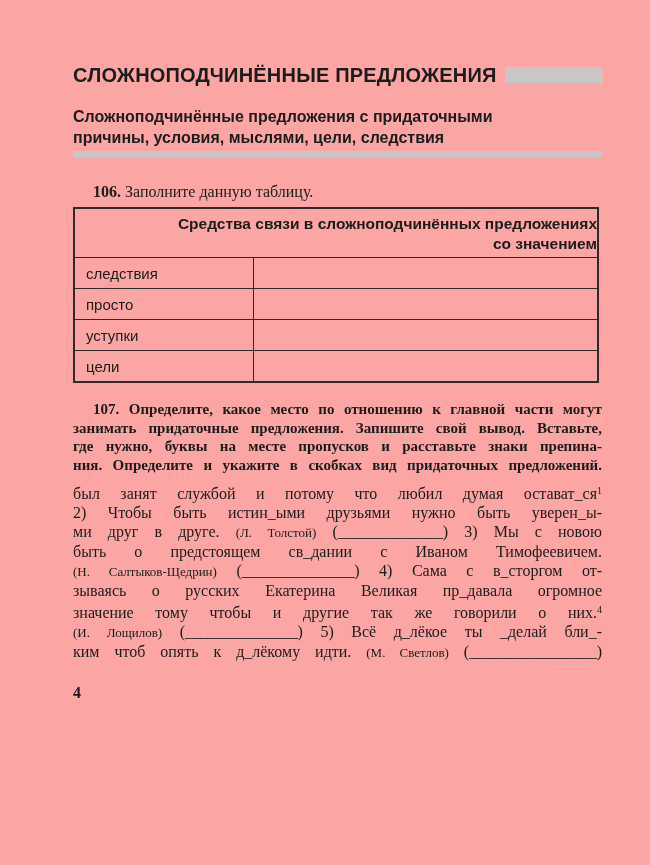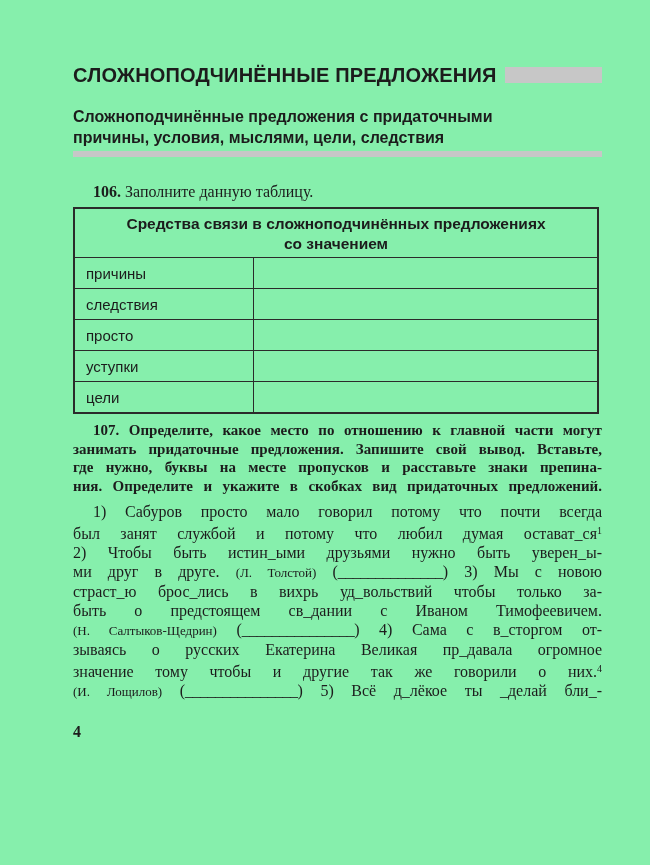--- a/index.html
+++ b/index.html
@@ -1,41 +1,41 @@
 <!DOCTYPE html>
 <html><head>
 <meta charset="utf-8">
 <style>
   html,body{margin:0;padding:0;background:#ffffff;}
   .page{
     width:650px;height:865px;box-sizing:border-box;
-    padding:62px 48px 0 73px;background:#86efac;overflow:hidden;
+    padding:62px 48px 0 73px;background:#fca5a5;overflow:hidden;
     font-family:"Liberation Serif","DejaVu Serif",serif;color:#1c1c1c;
   }
   .title-row{display:flex;align-items:center;}
   .title{margin:0;font-family:"Liberation Sans","DejaVu Sans",sans-serif;
     font-weight:bold;font-size:20px;line-height:26px;white-space:nowrap;letter-spacing:.2px;}
   .accent-box-sm{width:97px;height:16px;margin-left:auto;background:#c7c7c7;}
   .subtitle-row{display:flex;align-items:flex-start;margin-top:12px;}
   .subtitle{margin:0;font-family:"Liberation Sans","DejaVu Sans",sans-serif;
     font-weight:bold;font-size:19px;line-height:22px;}
   .accent-box-lg{width:120px;height:38px;margin-left:auto;margin-top:4px;background:#c7c7c7;}
   .section-heading{margin:18px 0 0;font-family:"Liberation Sans","DejaVu Sans",sans-serif;
     font-weight:bold;font-size:16px;line-height:21px;}
   .divider{height:6px;margin-top:3px;background:#c7c7c7;}
   .ex-line{margin:25px 0 0;font-size:16px;line-height:20px;text-indent:20px;}
   .num{font-weight:bold;}
   .fill-table{border-collapse:collapse;margin-top:5px;width:526px;border:2px solid #2b2b2b;}
   .fill-table th{border:1px solid #2b2b2b;height:46px;padding:2px 0 0;
     font-family:"Liberation Sans","DejaVu Sans",sans-serif;font-weight:bold;
-    font-size:15.5px;line-height:20px;text-align:center;vertical-align:middle;}
+    font-size:15.5px;line-height:20px;text-align:right;vertical-align:middle;}
   .fill-table td{border:1px solid #2b2b2b;height:30px;padding:0;
     font-family:"Liberation Sans","DejaVu Sans",sans-serif;font-size:15px;font-weight:normal;}
   .fill-table td.label{width:167px;padding-left:11px;}
-  .instr{margin-top:7px;font-weight:bold;font-size:15px;line-height:18.5px;}
+  .instr{margin-top:17px;font-weight:bold;font-size:15px;line-height:18.5px;}
   .body-text{margin-top:7px;font-size:16px;line-height:19px;}
   .tline{text-align:justify;text-align-last:justify;}
   .tline.ind{text-indent:20px;}
   .small{font-size:13px;}
   .sup{font-size:10px;vertical-align:5px;letter-spacing:0;}
   .blank{letter-spacing:-0.5px;}
   .pagenum{margin-top:22px;font-weight:bold;font-size:16px;}
 </style>
 </head>
 <body>
@@ -63,24 +63,20 @@
     <thead>
       <tr>
         <th colspan="2">
           <div>Средства связи в сложноподчинённых предложениях</div>
           <div>со значением</div>
         </th>
       </tr>
     </thead>
     <tbody>
         <tr>
-          <td class="label">причины</td>
-          <td></td>
-        </tr>
-        <tr>
           <td class="label">следствия</td>
           <td></td>
         </tr>
         <tr>
           <td class="label">просто</td>
           <td></td>
         </tr>
         <tr>
           <td class="label">уступки</td>
           <td></td>
@@ -93,27 +89,26 @@
   </table>
 
   <div class="instr">
       <div class="tline ind"><span class="num">107.</span><span> Определите, какое место по отношению к главной части могут</span></div>
       <div class="tline"><span>занимать придаточные предложения. Запишите свой вывод. Вставьте,</span></div>
       <div class="tline"><span>где нужно, буквы на месте пропусков и расставьте знаки препина-</span></div>
       <div class="tline"><span>ния. Определите и укажите в скобках вид придаточных предложений.</span></div>
     </div>
 
   <div class="body-text">
-      <div class="tline ind"><span>1) Сабуров просто мало говорил потому что почти всегда</span></div>
       <div class="tline"><span>был занят службой и потому что любил думая остават_ся</span><span class="sup">1</span></div>
       <div class="tline"><span>2) Чтобы быть истин_ыми друзьями нужно быть уверен_ы-</span></div>
       <div class="tline"><span>ми друг в друге. </span><span class="small">(Л. Толстой)</span><span> (</span><span class="blank">______________</span><span>) 3) Мы с новою</span></div>
-      <div class="tline"><span>страст_ю брос_лись в вихрь уд_вольствий чтобы только за-</span></div>
       <div class="tline"><span>быть о предстоящем св_дании с Иваном Тимофеевичем.</span></div>
       <div class="tline"><span class="small">(Н. Салтыков-Щедрин)</span><span> (</span><span class="blank">_______________</span><span>) 4) Сама с в_сторгом от-</span></div>
       <div class="tline"><span>зываясь о русских Екатерина Великая пр_давала огромное</span></div>
       <div class="tline"><span>значение тому чтобы и другие так же говорили о них.</span><span class="sup">4</span></div>
       <div class="tline"><span class="small">(И. Лощилов)</span><span> (</span><span class="blank">_______________</span><span>) 5) Всё д_лёкое ты _делай бли_-</span></div>
+      <div class="tline"><span>ким чтоб опять к д_лёкому идти. </span><span class="small">(М. Светлов)</span><span> (</span><span class="blank">_________________</span><span>)</span></div>
     </div>
 
   <div class="pagenum">4</div>
 
 </div>
 
 </body></html>

